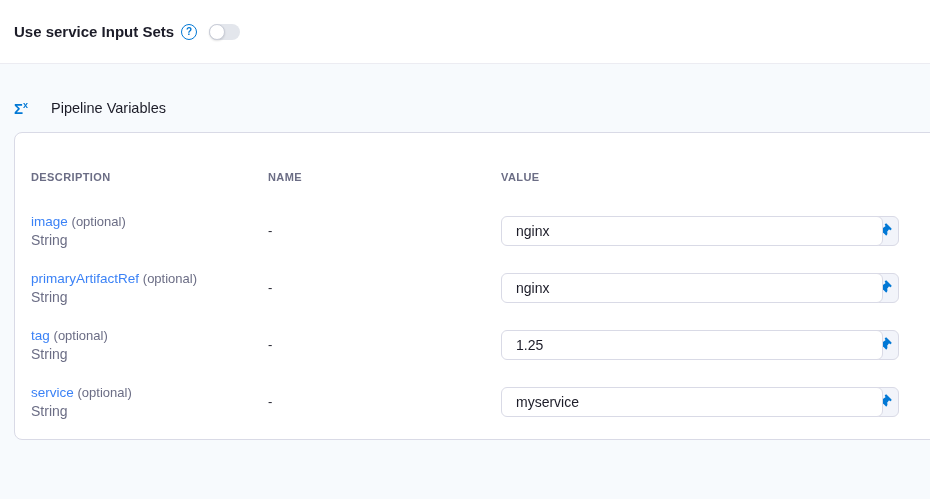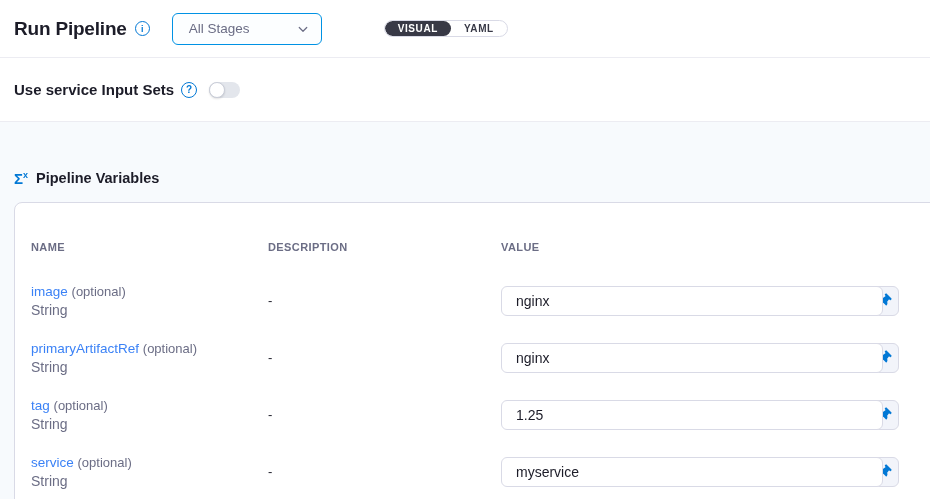--- a/index.html
+++ b/index.html
@@ -44,24 +44,24 @@
                    padding:0 14px; border-bottom:1px solid #ececf2; background:#fff; }
   .inputsets-label { font-size:15px; font-weight:bold; color:#1c1c28; }
   .switch { margin-left:12px; width:31px; height:16px; border-radius:9px;
             background:#e3e6ec; position:relative; cursor:pointer; }
   .switch-knob { position:absolute; left:0; top:0; width:16px; height:16px;
                  border-radius:50%; background:#fff; border:1px solid #c9cdd8;
                  box-shadow:0 1px 2px rgba(0,0,0,0.12); }
 
   
   .vars-section { flex:1; background:#f7fafd; padding:0 0 0 14px; overflow:hidden; }
-  .vars-heading { margin-top:48px; display:flex; align-items:center; gap:8px; }
+  .vars-heading { margin-top:36px; display:flex; align-items:center; gap:23px; }
   .sigma-icon { color:#0278d5; font-weight:bold; font-size:15px; line-height:1; }
   .sigma-icon sup { font-size:9px; font-weight:bold; vertical-align:super; }
-  .vars-title { font-size:14.5px; font-weight:bold; color:#1c1c28; }
+  .vars-title { font-size:14.5px; font-weight:normal; color:#1c1c28; }
 
   .vars-card {
     margin-top:16px; width:calc(100% + 20px); background:#fff;
     border:1px solid #d9dae6; border-radius:8px; padding:38px 16px 9px 16px;
   }
   .grid-row { display:grid; grid-template-columns:237px 233px 1fr; align-items:center; }
   .table-header { align-items:start; height:14px; margin-bottom:17px; }
   .col-head { font-size:11px; font-weight:bold; letter-spacing:0.4px; color:#6b6d85; }
   .var-row { height:57px; }
   .var-name-line { font-size:13.5px; line-height:15px; }
@@ -81,57 +81,39 @@
     border:1px solid #d9dae6; border-radius:6px; background:#f2f4fa;
     display:flex; align-items:center; justify-content:center; cursor:pointer;
   }
   .pin-button svg { transform:rotate(45deg); }
 </style>
 </head>
 <body>
 
 <div class="page">
 
-  <div class="topbar">
-    <div class="page-title">Run Pipeline</div>
-    <span class="info-icon">i</span>
-
-    <div class="stage-dropdown">
-      <span class="stage-dropdown-label">All Stages</span>
-      <span style="display:flex;">
-        <svg width="12" height="12" viewBox="0 0 16 16">
-            <path d="M3 6l5 5 5-5" stroke="#6b6d85" stroke-width="1.6" fill="none" stroke-linecap="round" stroke-linejoin="round"></path>
-          </svg>
-      </span>
-    </div>
-
-    <div class="view-toggle">
-      <div class="seg seg-active">VISUAL</div>
-      <div class="seg seg-inactive">YAML</div>
-    </div>
-  </div>
 
   <div class="inputsets-row">
     <span class="inputsets-label">Use service Input Sets</span>
     <span class="help-icon">?</span>
     <div class="switch">
       <div class="switch-knob"></div>
     </div>
   </div>
 
   <div class="vars-section">
     <div class="vars-heading">
       <span class="sigma-icon"><span>Σ</span><sup>x</sup></span>
       <span class="vars-title">Pipeline Variables</span>
     </div>
 
     <div class="vars-card">
       <div class="grid-row table-header">
+        <div class="col-head">DESCRIPTION</div>
         <div class="col-head">NAME</div>
-        <div class="col-head">DESCRIPTION</div>
         <div class="col-head">VALUE</div>
       </div>
 
       <div class="grid-row var-row">
         <div>
           <div class="var-name-line"><span class="var-name">image</span> <span class="var-optional">(optional)</span></div>
           <div class="var-type">String</div>
         </div>
         <div class="var-desc">-</div>
         <div class="value-group">

